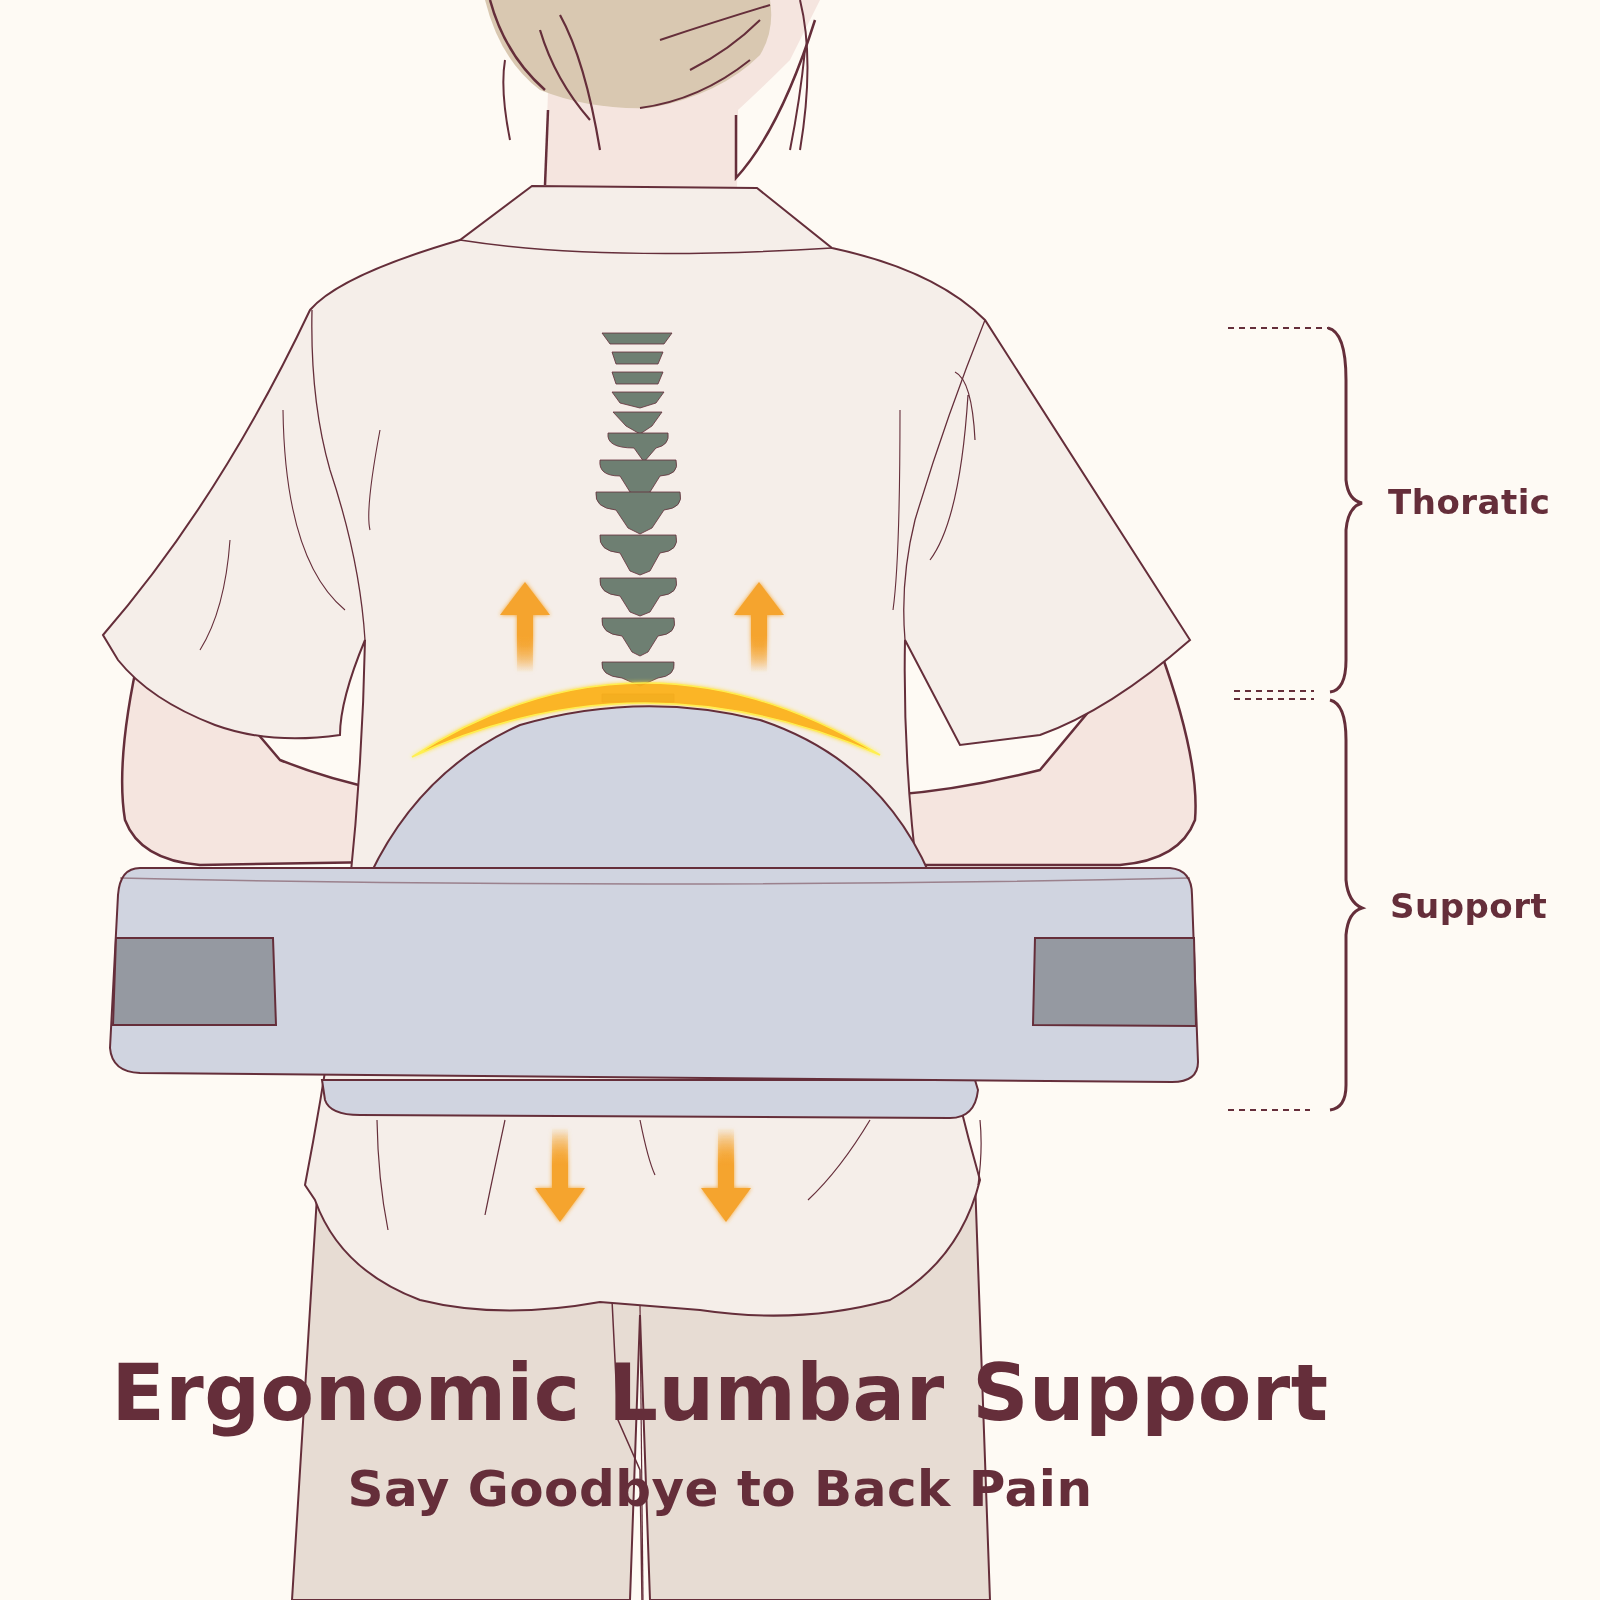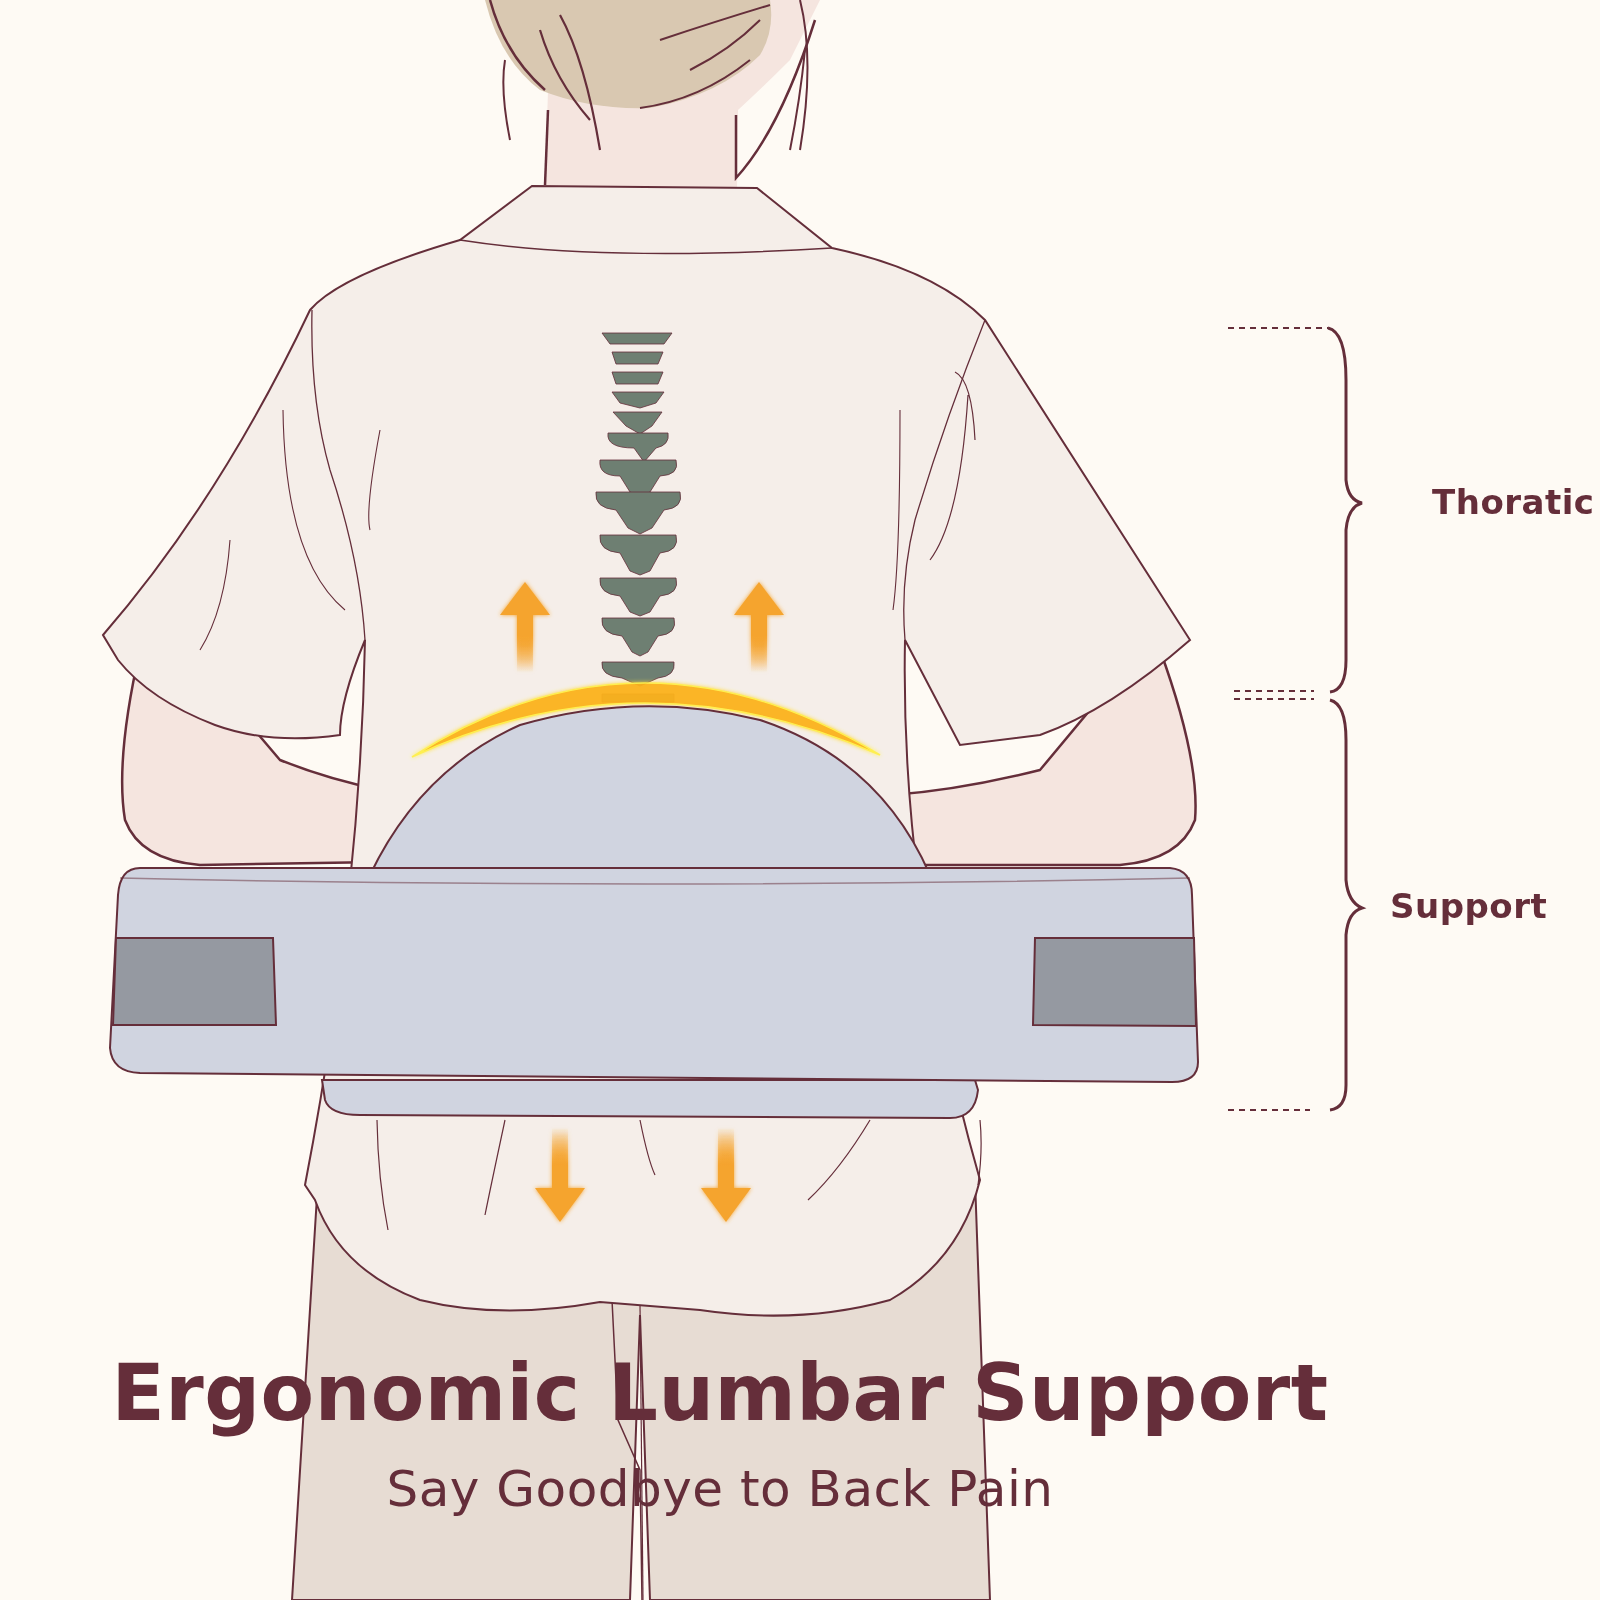--- a/index.html
+++ b/index.html
@@ -1,21 +1,21 @@
 <!DOCTYPE html>
 <html><head>
 <meta charset="utf-8">
 <style>
   html, body { margin: 0; padding: 0; }
   body { width: 1600px; height: 1600px; background: #fefaf4; overflow: hidden; position: relative; font-family: "DejaVu Sans", "Liberation Sans", sans-serif; }
   #canvas { position: absolute; left: 0; top: 0; width: 1600px; height: 1600px; }
   .label { position: absolute; color: #652e3a; font-weight: bold; font-size: 34px; letter-spacing: 0.5px; }
   .title { position: absolute; left: 0; width: 1440px; text-align: center; color: #652e3a; }
   .title-main { top: 1348px; font-size: 78px; font-weight: bold; letter-spacing: 0.5px; }
-  .title-sub { top: 1460px; font-size: 50px; font-weight: normal; letter-spacing: 0.5px; }
+  .title-sub { top: 1460px; font-size: 50px; font-weight: bold; letter-spacing: 0.5px; }
 </style>
 </head>
 <body>
 
 <svg id="canvas" viewBox="0 0 1600 1600" xmlns="http://www.w3.org/2000/svg">
   <defs>
     <linearGradient id="arrowUpGrad" x1="0" y1="0" x2="0" y2="1">
       <stop offset="0" stop-color="#f5a42e"></stop>
       <stop offset="0.6" stop-color="#f5a42e"></stop>
       <stop offset="1" stop-color="#f5a42e" stop-opacity="0"></stop>
@@ -118,17 +118,17 @@
     <path d="M1228 328 L1328 328" stroke-width="2" stroke-dasharray="6 5"></path>
     <path d="M1328 328 Q1346 332 1346 380 L1346 480 Q1348 500 1362 503 Q1348 507 1346 530 L1346 660 Q1346 690 1330 692" stroke-width="3"></path>
     <path d="M1234 691 L1314 691 M1234 699 L1314 699" stroke-width="2" stroke-dasharray="6 5"></path>
   </g>
   <g fill="none" stroke="#652e3a">
     <path d="M1330 700 Q1346 704 1346 740 L1346 880 Q1348 902 1362 908 Q1348 912 1346 935 L1346 1085 Q1346 1108 1330 1110" stroke-width="3"></path>
     <path d="M1228 1110 L1310 1110" stroke-width="2" stroke-dasharray="6 5"></path>
   </g>
 </svg>
 
-<div class="label" style="left:1388px; top:482px;margin-left:44px;">Thoratic</div>
+<div class="label" style="left:1388px; top:482px;">Thoratic</div>
 <div class="label" style="left:1390px; top:886px;">Support</div>
 
 <div class="title title-main">Ergonomic Lumbar Support</div>
 <div class="title title-sub">Say Goodbye to Back Pain</div>
 
 </body></html>

